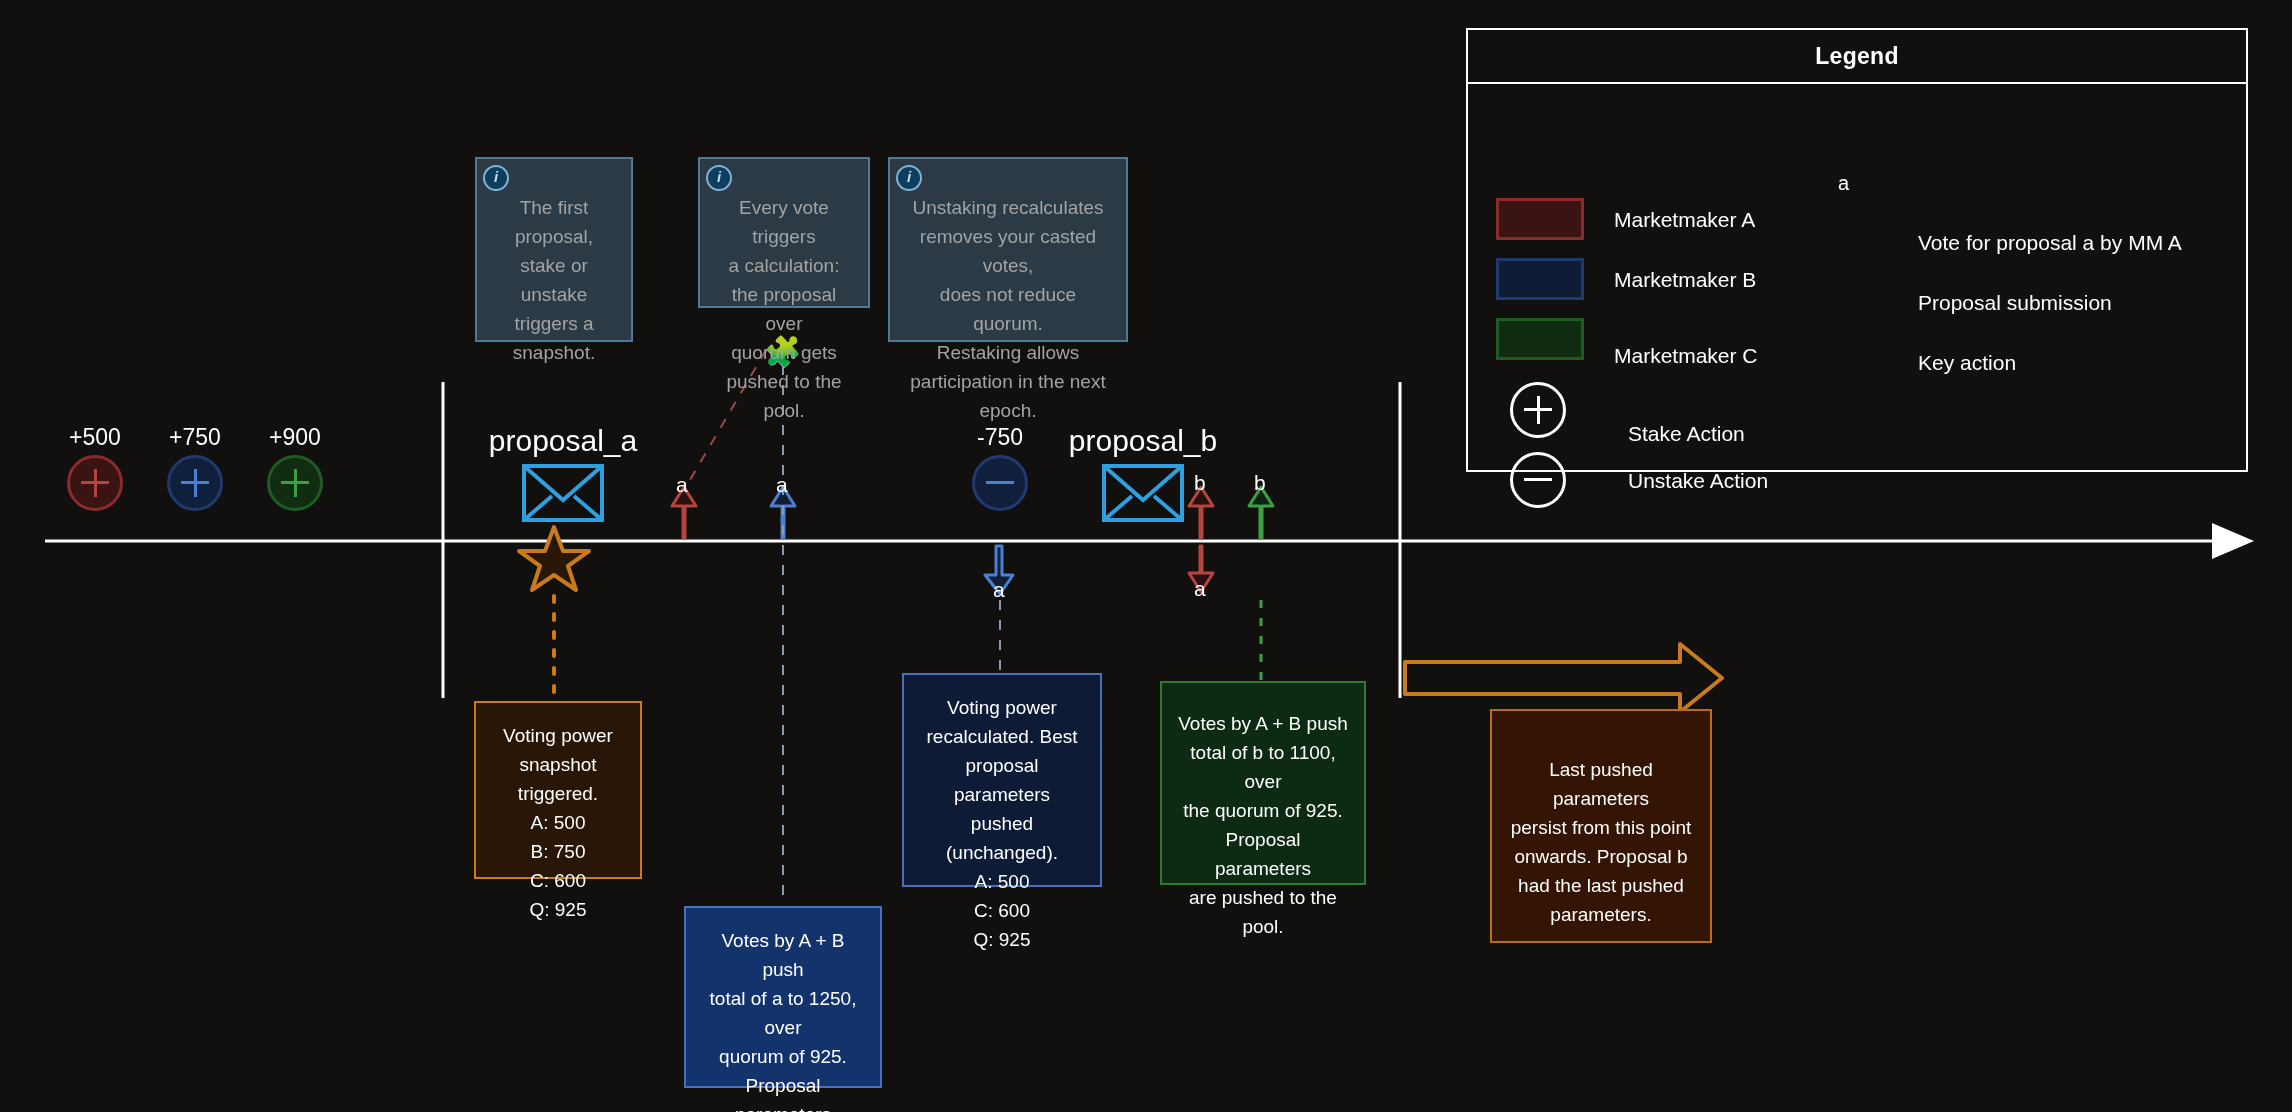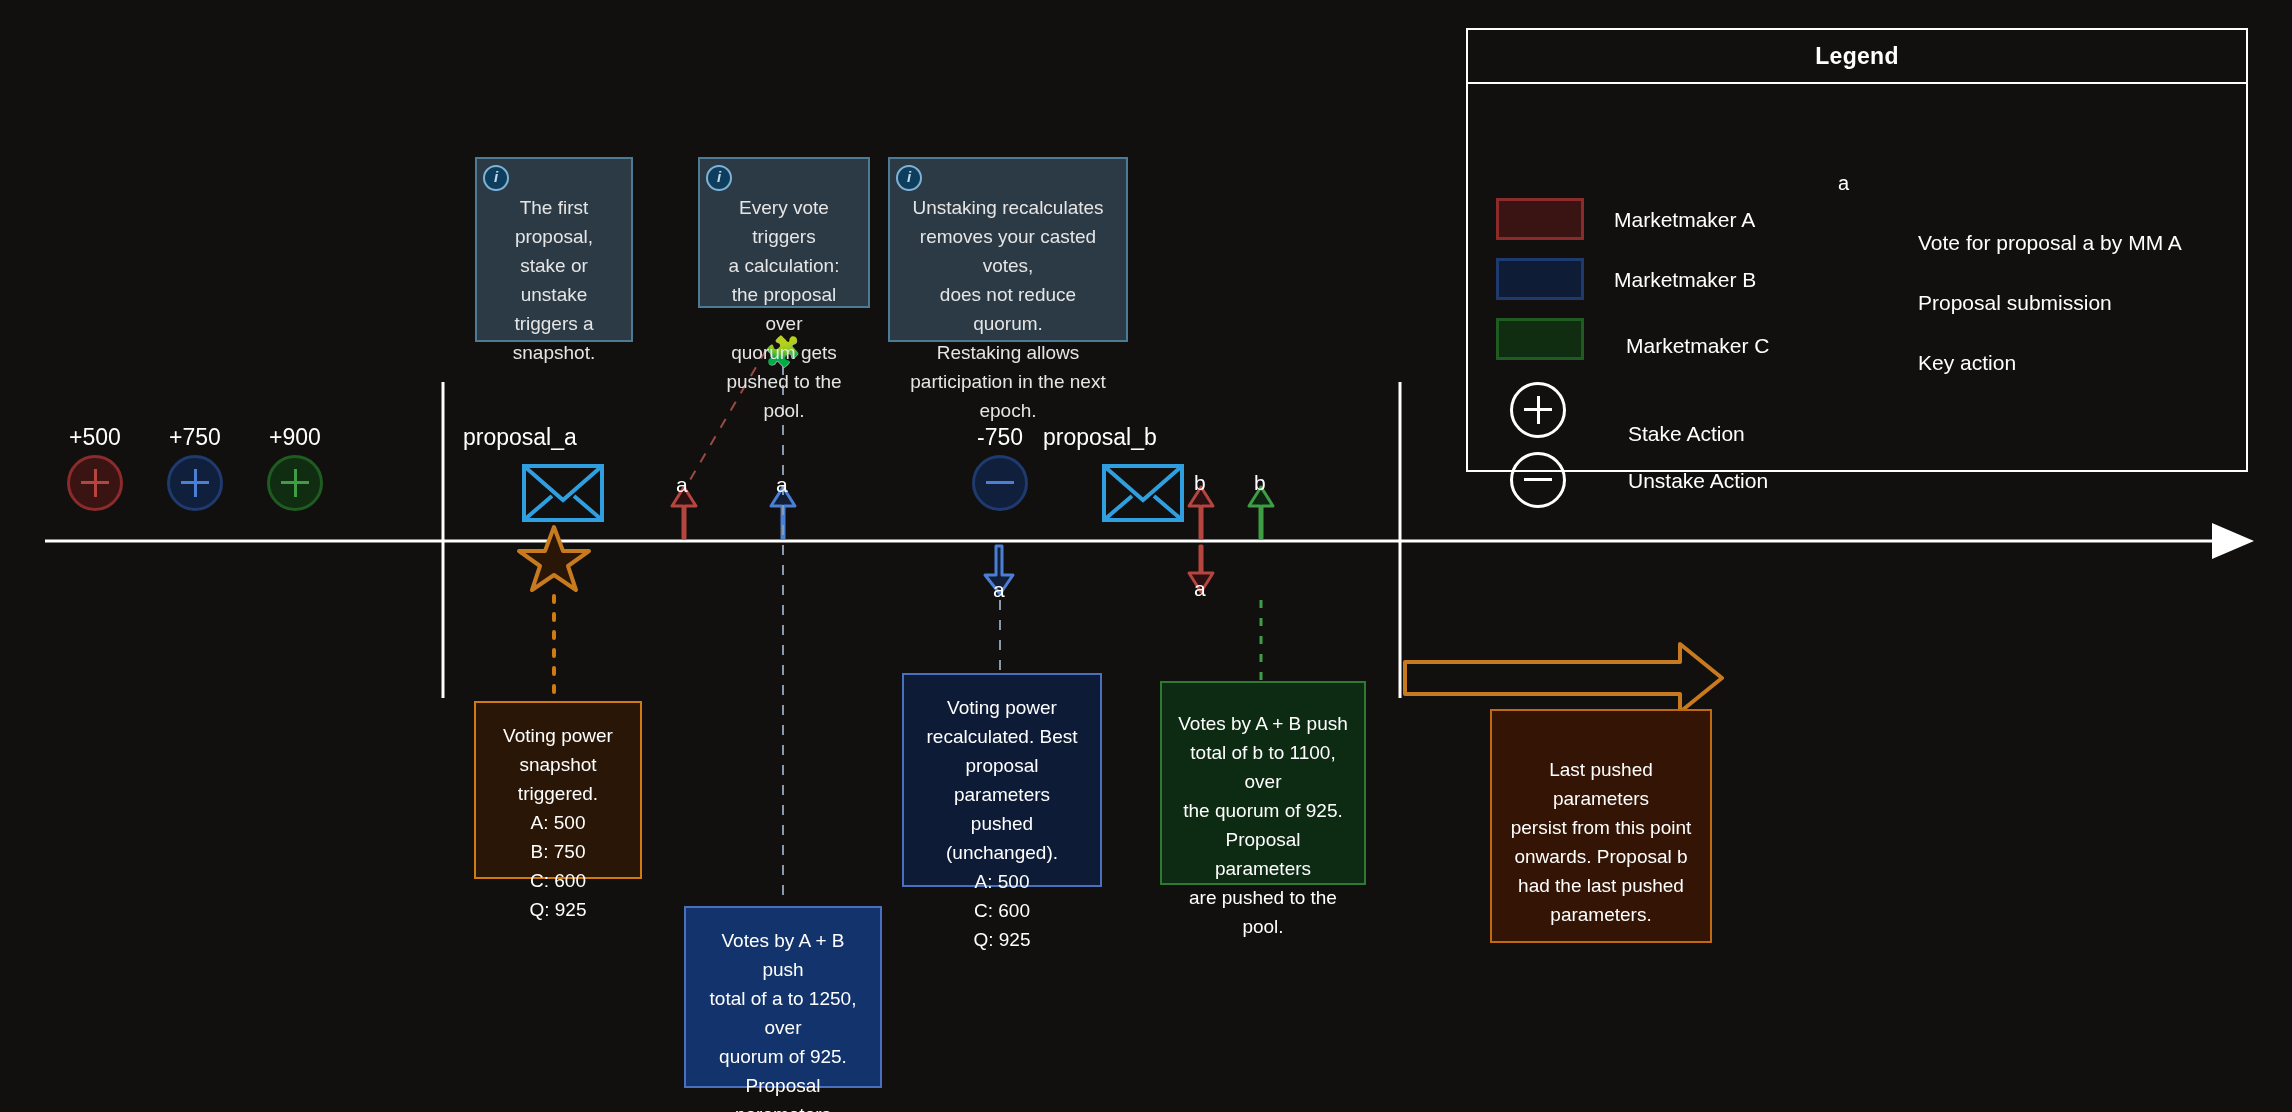--- a/index.html
+++ b/index.html
@@ -123,23 +123,23 @@
   }
   .node-circle .v {
     position: absolute;
     left: 23.5px;
     top: 11px;
     width: 3px;
     height: 28px;
   }
   .prop-label {
     position: absolute;
-    font-size: 23px;
+    font-size: 30px;
     white-space: nowrap;
-    text-align: left;
+    text-align: center;
   }
   .vote-letter {
     position: absolute;
     font-size: 21px;
     white-space: nowrap;
   }
 
   
   .note {
     position: absolute;
@@ -148,21 +148,21 @@
     border-style: solid;
     font-size: 19px;
     line-height: 29px;
     text-align: center;
     padding: 10px 14px;
     white-space: pre-wrap;
   }
   .note.info {
     background: #2b3a45;
     border-color: #4d7a94;
-    color: #e5e5e5;
+    color: #a3a3a3;
     padding-top: 34px;
     text-align: center;
   }
   .info-badge {
     position: absolute;
     left: 8px;
     top: 8px;
     width: 22px;
     height: 22px;
     border-radius: 50%;
@@ -298,21 +298,21 @@
     <div class="legend-title">Legend</div>
     <div class="legend-body">
 
       <div class="lg-swatch" style="left:28px; top:114px; border-color:#8c2b2b; background:#3a1313;"></div>
       <div class="lg-label" style="left:146px; top:124px;">Marketmaker A</div>
 
       <div class="lg-swatch" style="left:28px; top:174px; border-color:#1f3a6e; background:#0f1c36;"></div>
       <div class="lg-label" style="left:146px; top:184px;">Marketmaker B</div>
 
       <div class="lg-swatch" style="left:28px; top:234px; border-color:#1f5c22; background:#102d12;"></div>
-      <div class="lg-label" style="left:146px; top:250px;margin-left:12px;">Marketmaker C</div>
+      <div class="lg-label" style="left:146px; top:260px;">Marketmaker C</div>
 
       <div class="lg-circle plus" style="left:42px; top:298px;"></div>
       <div class="lg-label" style="left:160px; top:315px;margin-top:23px;">Stake Action</div>
 
       <div class="lg-circle" style="left:42px; top:368px;"></div>
       <div class="lg-label" style="left:160px; top:385px;">Unstake Action</div>
 
       <div class="lg-vote-letter" style="left:370px; top:88px;">a</div>
       <div class="lg-label" style="left:450px; top:147px;">Vote for proposal a by MM A</div>
 

